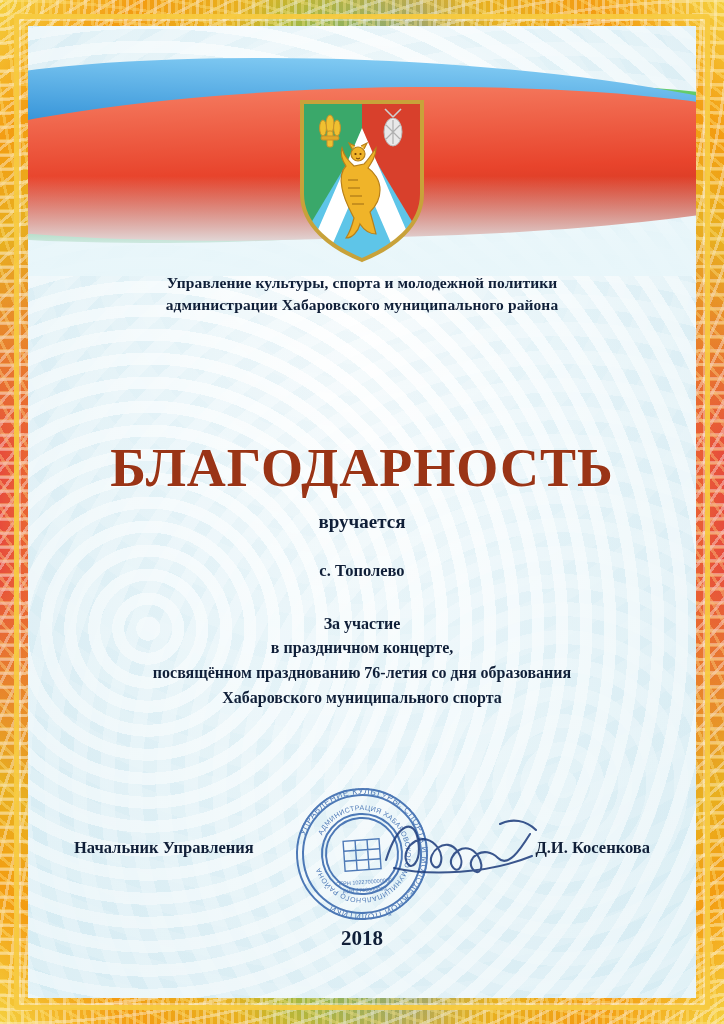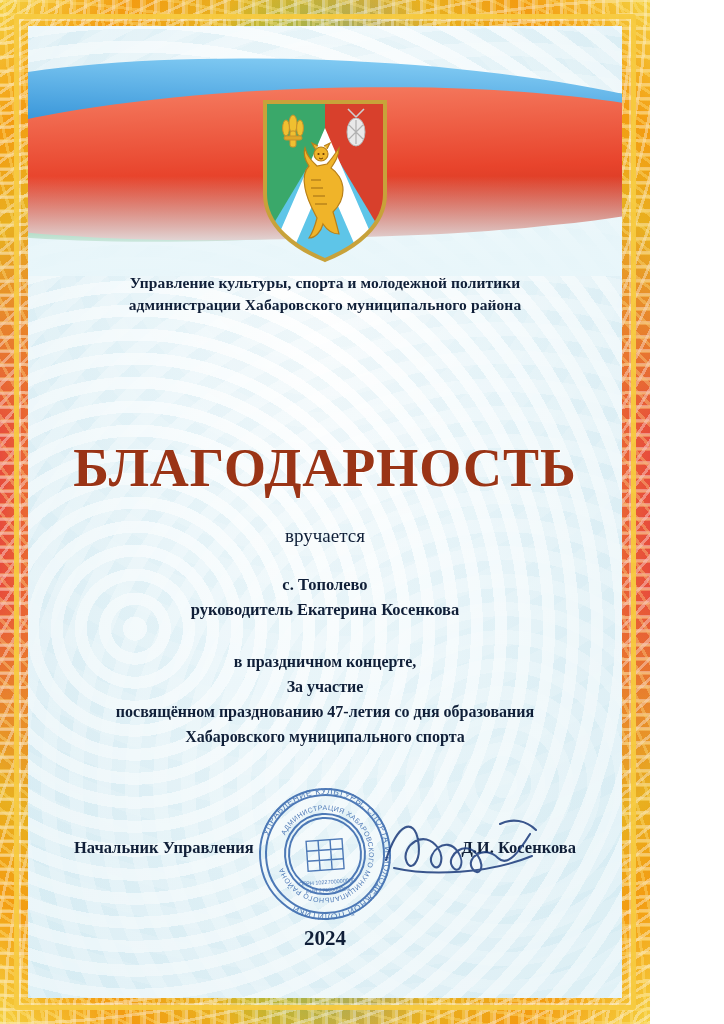--- a/index.html
+++ b/index.html
@@ -10,21 +10,21 @@
   body {
     width: 724px;
     height: 1024px;
     overflow: hidden;
     font-family: "Liberation Serif", serif;
   }
 
   
   .certificate {
     position: relative;
-    width: 650px;
+    width: 724px;
     height: 1024px;
     box-sizing: border-box;
     background: #404040;
   }
 
   
   .border-layer {
     position: absolute;
     inset: 0;
     background:
@@ -149,23 +149,23 @@
   .title {
     margin-top: 120px;
     font-family: "Liberation Serif", serif;
     font-weight: bold;
     font-size: 54px;
     letter-spacing: 1px;
     color: #9a3416;
     text-shadow: 1px 1px 0 rgba(255,255,255,.7);
   }
   .awarded {
-    margin-top: 26px;
+    margin-top: 12px;
     font-size: 19px;
-    font-weight: normal;
+    font-weight: bold;
     color: #101f38;
   }
   .recipient {
     margin-top: 20px;
     font-size: 23px;
     font-weight: bold;
     color: #8f2f14;
     line-height: 1.35;
   }
   .recipient .name-quoted {
@@ -308,27 +308,26 @@
         <div class="org-line">администрации Хабаровского муниципального района</div>
       </div>
 
       <div class="title">БЛАГОДАРНОСТЬ</div>
 
       <div class="awarded">вручается</div>
 
 
       <div class="place">
         <div>с. Тополево</div>
-        <div>руководитель Екатерина Косенкова</div>
       </div>
 
       <div class="reason">
+        <div>За участие</div>
         <div>в праздничном концерте,</div>
-        <div>За участие</div>
-        <div>посвящённом празднованию 47-летия со дня образования</div>
+        <div>посвящённом празднованию 76-летия со дня образования</div>
         <div>Хабаровского муниципального спорта</div>
       </div>
     </div>
 
     <svg class="stamp" viewBox="0 0 152 152">
       <defs>
         <path id="outerArc" d="M76,76 m-60,0 a60,60 0 1,1 120,0 a60,60 0 1,1 -120,0"></path>
         <path id="innerArc" d="M76,76 m-44,0 a44,44 0 1,1 88,0 a44,44 0 1,1 -88,0"></path>
       </defs>
       <g fill="none" stroke="#2b5ea8" stroke-width="2">
@@ -359,15 +358,15 @@
         <path d="M14 64 C50 72, 108 70, 152 52"></path>
         <path d="M120 20 C132 14, 146 16, 156 26"></path>
       </g>
     </svg>
 
     <div class="signature-row">
       <div>Начальник Управления</div>
       <div>Д.И. Косенкова</div>
     </div>
 
-    <div class="year">2024</div>
+    <div class="year">2018</div>
   </div>
 </div>
 
 </body></html>

